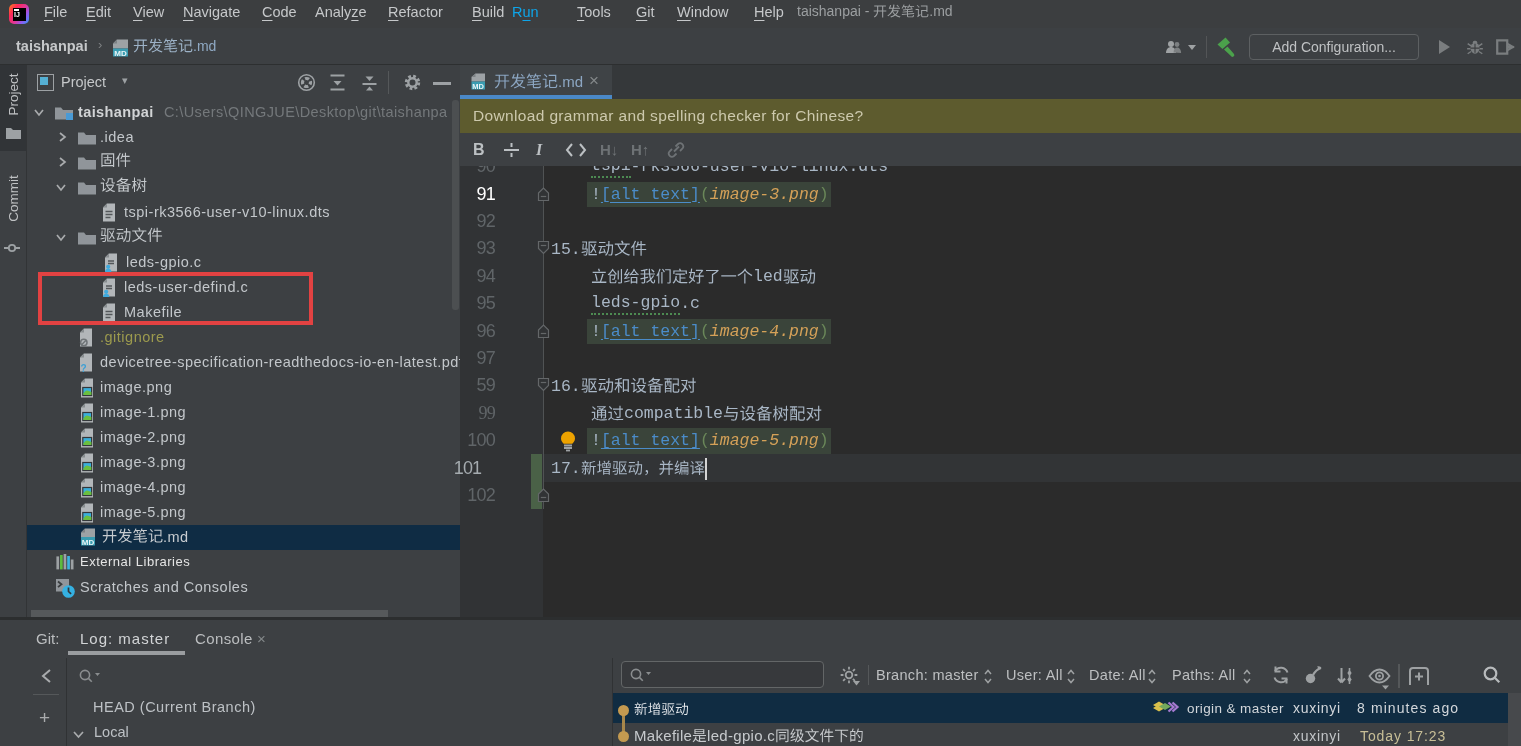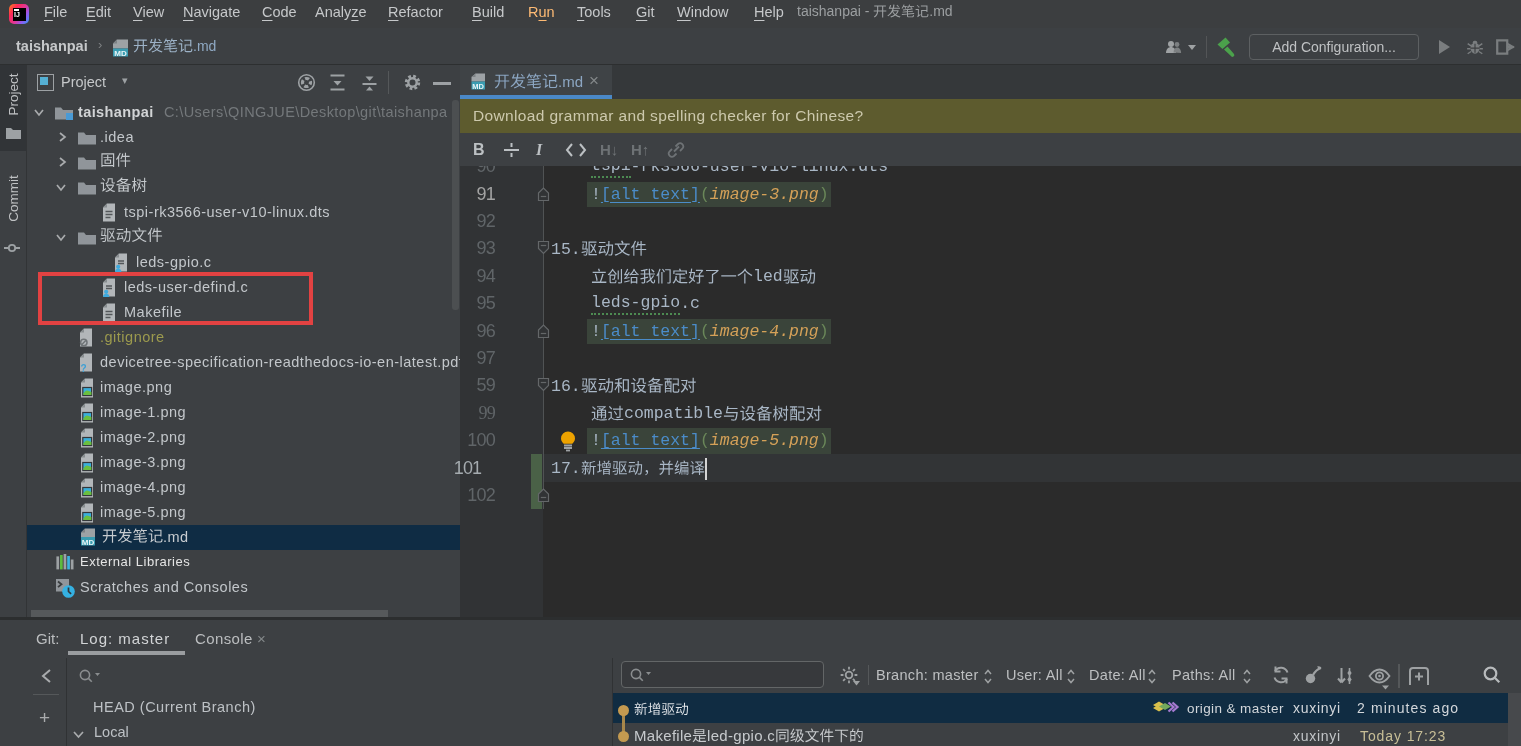--- a/index.html
+++ b/index.html
@@ -16,21 +16,21 @@
 </div>
 <div id="menus">
     <div class="abs" style="left:44px;top:4px;font-size:14.5px;color:#c6c8ca"><span style="text-decoration:underline;text-underline-offset:2.5px">F</span>ile</div>
     <div class="abs" style="left:86px;top:4px;font-size:14.5px;color:#c6c8ca"><span style="text-decoration:underline;text-underline-offset:2.5px">E</span>dit</div>
     <div class="abs" style="left:133px;top:4px;font-size:14.5px;color:#c6c8ca"><span style="text-decoration:underline;text-underline-offset:2.5px">V</span>iew</div>
     <div class="abs" style="left:183px;top:4px;font-size:14.5px;color:#c6c8ca"><span style="text-decoration:underline;text-underline-offset:2.5px">N</span>avigate</div>
     <div class="abs" style="left:262px;top:4px;font-size:14.5px;color:#c6c8ca"><span style="text-decoration:underline;text-underline-offset:2.5px">C</span>ode</div>
     <div class="abs" style="left:315px;top:4px;font-size:14.5px;color:#c6c8ca">Analy<span style="text-decoration:underline;text-underline-offset:2.5px">z</span>e</div>
     <div class="abs" style="left:388px;top:4px;font-size:14.5px;color:#c6c8ca"><span style="text-decoration:underline;text-underline-offset:2.5px">R</span>efactor</div>
     <div class="abs" style="left:472px;top:4px;font-size:14.5px;color:#c6c8ca"><span style="text-decoration:underline;text-underline-offset:2.5px">B</span>uild</div>
-    <div class="abs" style="left:528px;top:4px;font-size:14.5px;color:#fdba74">R<span style="text-decoration:underline;text-underline-offset:2.5px">u</span>n</div>
+    <div class="abs" style="left:512px;top:4px;font-size:14.5px;color:#0ea5e9">R<span style="text-decoration:underline;text-underline-offset:2.5px">u</span>n</div>
     <div class="abs" style="left:577px;top:4px;font-size:14.5px;color:#c6c8ca"><span style="text-decoration:underline;text-underline-offset:2.5px">T</span>ools</div>
     <div class="abs" style="left:636px;top:4px;font-size:14.5px;color:#c6c8ca"><span style="text-decoration:underline;text-underline-offset:2.5px">G</span>it</div>
     <div class="abs" style="left:677px;top:4px;font-size:14.5px;color:#c6c8ca"><span style="text-decoration:underline;text-underline-offset:2.5px">W</span>indow</div>
     <div class="abs" style="left:754px;top:4px;font-size:14.5px;color:#c6c8ca"><span style="text-decoration:underline;text-underline-offset:2.5px">H</span>elp</div>
   </div>
 <div class="abs" style="left:797px;top:3px;font-size:14px;color:#9c9fa1">taishanpai - <svg class="cj" width="56.0" height="14.84" viewBox="0 0 56.0 14.84" style="vertical-align:-2.5px">
       <path fill="#9c9fa1" d="M9.1 2.5V6.5H5.2V5.9V2.5ZM0.7 6.5V7.5H4.0C3.8 9.4 3.1 11.3 0.8 12.7C1.0 12.9 1.4 13.2 1.6 13.5C4.2 11.9 4.9 9.7 5.1 7.5H9.1V13.5H10.2V7.5H13.3V6.5H10.2V2.5H12.9V1.5H1.2V2.5H4.1V5.9L4.1 6.5Z M23.4 1.3C24.0 1.9 24.8 2.8 25.2 3.3L26.0 2.8C25.6 2.3 24.8 1.4 24.2 0.8ZM16.0 5.0C16.2 4.8 16.6 4.8 17.5 4.8H19.5C18.6 7.7 17.0 10.0 14.4 11.5C14.7 11.7 15.1 12.1 15.2 12.3C17.0 11.2 18.4 9.8 19.3 8.1C19.9 9.1 20.6 10.0 21.4 10.8C20.2 11.6 18.8 12.2 17.4 12.6C17.6 12.8 17.8 13.2 17.9 13.5C19.5 13.0 21.0 12.4 22.2 11.5C23.5 12.4 25.0 13.1 26.8 13.5C27.0 13.2 27.3 12.8 27.5 12.5C25.8 12.2 24.3 11.6 23.1 10.8C24.3 9.7 25.2 8.3 25.8 6.5L25.1 6.2L24.9 6.3H20.2C20.4 5.8 20.5 5.3 20.7 4.8H27.0L27.0 3.8H21.0C21.2 2.8 21.4 1.8 21.5 0.7L20.3 0.5C20.2 1.7 20.0 2.7 19.8 3.8H17.2C17.6 3.0 18.0 2.1 18.2 1.2L17.1 1.0C16.9 2.0 16.3 3.2 16.2 3.4C16.0 3.8 15.9 4.0 15.7 4.0C15.8 4.3 16.0 4.8 16.0 5.0ZM22.2 10.2C21.3 9.4 20.5 8.4 20.0 7.3H24.4C23.9 8.4 23.1 9.4 22.2 10.2Z M28.8 10.1 28.9 11.0 34.0 10.6V11.7C34.0 13.0 34.4 13.3 36.0 13.3C36.3 13.3 38.8 13.3 39.2 13.3C40.5 13.3 40.8 12.9 41.0 11.2C40.7 11.2 40.3 11.0 40.0 10.8C39.9 12.1 39.8 12.4 39.1 12.4C38.6 12.4 36.5 12.4 36.0 12.4C35.2 12.4 35.0 12.2 35.0 11.7V10.5L41.2 10.0L41.1 9.0L35.0 9.6V8.1L39.9 7.7L39.8 6.8L35.0 7.2V5.9C36.8 5.7 38.5 5.5 39.9 5.2L39.3 4.3C37.0 4.9 33.1 5.3 29.8 5.5C29.9 5.7 30.0 6.1 30.0 6.4C31.3 6.3 32.6 6.2 34.0 6.0V7.3L29.5 7.7L29.6 8.6L34.0 8.2V9.7ZM30.6 0.5C30.1 1.9 29.4 3.3 28.5 4.2C28.8 4.4 29.2 4.6 29.4 4.8C29.9 4.2 30.3 3.6 30.7 2.8H31.4C31.8 3.4 32.2 4.2 32.3 4.7L33.2 4.4C33.1 4.0 32.8 3.3 32.5 2.8H34.7V1.9H31.1C31.3 1.5 31.5 1.1 31.6 0.7ZM36.1 0.5C35.7 1.9 34.9 3.2 34.0 4.0C34.3 4.2 34.7 4.5 34.9 4.6C35.4 4.1 35.8 3.5 36.2 2.8H37.3C37.6 3.3 37.9 3.9 38.0 4.4L38.9 4.0C38.8 3.7 38.6 3.2 38.3 2.8H41.1V1.9H36.7C36.8 1.5 37.0 1.1 37.1 0.7Z M43.7 1.6C44.5 2.2 45.5 3.2 45.9 3.8L46.7 3.1C46.2 2.5 45.2 1.6 44.5 0.9ZM44.8 13.2V13.2C45.0 12.9 45.4 12.6 47.7 10.9C47.6 10.7 47.4 10.3 47.4 10.0L45.9 11.0V5.0H42.6V6.0H44.9V11.0C44.9 11.7 44.5 12.2 44.2 12.4C44.4 12.6 44.7 13.0 44.8 13.2ZM47.9 1.5V2.6H53.4V6.1H48.1V11.5C48.1 12.9 48.6 13.2 50.2 13.2C50.6 13.2 53.1 13.2 53.4 13.2C55.0 13.2 55.3 12.6 55.5 10.3C55.2 10.2 54.7 10.1 54.4 9.9C54.4 11.9 54.2 12.2 53.4 12.2C52.8 12.2 50.7 12.2 50.3 12.2C49.4 12.2 49.2 12.1 49.2 11.5V7.1H53.4V7.9H54.5V1.5Z"></path>
     </svg>.md</div>
 
 <div class="abs" style="left:0;top:28px;width:1521px;height:37px;background:#3d4043;border-bottom:1px solid #2d2f30"></div>
@@ -188,21 +188,21 @@
       <svg class="abs" style="left:55px;top:7px" width="12" height="12">
         <path d="M2 3 l4 5 4-5" fill="none" stroke="#a9abad" stroke-width="1.7"></path>
       </svg>
       <svg class="abs" style="left:78px;top:5px" width="18" height="15">
         <path d="M0 2.5 h6 l2 2.5 h10 v9.5 h-18 z" fill="#90959a"></path>
       </svg>
       <span class="abs" style="left:100px;top:2px"><svg class="cj" width="62.8" height="16.64" viewBox="0 0 62.8 16.64" style="vertical-align:-2.8px">
           <path fill="#c3c7cb" d="M0.5 11.5 0.7 12.5C1.9 12.2 3.3 11.8 4.7 11.4L4.6 10.5C3.1 10.8 1.6 11.3 0.5 11.5ZM14.7 1.5H7.2V14.4H15.1V13.4H8.3V2.6H14.7ZM1.6 3.5C1.5 5.2 1.3 7.6 1.1 8.9H5.4C5.2 12.2 4.9 13.4 4.6 13.8C4.5 13.9 4.3 14.0 4.0 14.0C3.7 14.0 3.0 14.0 2.2 13.9C2.4 14.2 2.5 14.6 2.6 14.9C3.3 14.9 4.1 14.9 4.4 14.9C4.9 14.9 5.2 14.8 5.5 14.4C6.0 13.9 6.2 12.5 6.4 8.4C6.5 8.3 6.5 8.0 6.5 8.0L5.4 8.0H5.2C5.4 6.3 5.7 3.4 5.8 1.3L4.8 1.3H1.1V2.3H4.7C4.6 4.3 4.4 6.5 4.2 8.0H2.3C2.4 6.7 2.5 4.9 2.6 3.6ZM13.1 3.5C12.7 4.7 12.3 5.8 11.8 6.8C11.1 5.8 10.4 4.8 9.7 3.9L8.8 4.5C9.6 5.5 10.5 6.7 11.3 7.9C10.5 9.4 9.6 10.8 8.7 11.8C8.9 12.0 9.4 12.4 9.5 12.6C10.4 11.6 11.2 10.3 11.9 9.0C12.7 10.2 13.3 11.3 13.8 12.2L14.7 11.6C14.2 10.6 13.4 9.2 12.5 7.8C13.1 6.6 13.7 5.2 14.2 3.8Z M17.1 1.9V3.0H23.2V1.9ZM26.0 0.9C26.0 2.0 26.0 3.1 25.9 4.3H23.7V5.4H25.9C25.7 9.0 25.0 12.2 22.9 14.2C23.2 14.4 23.6 14.8 23.8 15.1C26.1 12.9 26.8 9.3 27.0 5.4H29.4C29.2 11.0 29.0 13.0 28.6 13.5C28.4 13.7 28.2 13.8 27.9 13.8C27.6 13.8 26.8 13.8 25.9 13.7C26.1 14.0 26.2 14.5 26.3 14.8C27.1 14.9 28.0 14.9 28.4 14.8C29.0 14.8 29.3 14.6 29.6 14.2C30.1 13.5 30.3 11.3 30.5 4.9C30.5 4.7 30.5 4.3 30.5 4.3H27.1C27.1 3.1 27.1 2.0 27.1 0.9ZM17.1 13.1 17.1 13.1V13.1C17.5 12.9 18.0 12.7 22.4 11.8L22.7 12.8L23.7 12.5C23.4 11.4 22.7 9.5 22.1 8.1L21.2 8.4C21.5 9.1 21.8 10.0 22.1 10.8L18.3 11.6C18.9 10.1 19.5 8.4 19.9 6.7H23.5V5.7H16.5V6.7H18.7C18.3 8.6 17.7 10.4 17.4 10.9C17.2 11.5 17.0 12.0 16.7 12.0C16.9 12.3 17.0 12.9 17.1 13.1Z M38.0 0.9C38.5 1.7 39.0 2.7 39.2 3.4L40.5 2.9C40.3 2.3 39.7 1.3 39.3 0.5ZM32.2 3.4V4.6H34.6C35.6 6.9 36.8 9.0 38.4 10.7C36.7 12.1 34.6 13.2 32.0 13.9C32.2 14.2 32.6 14.8 32.7 15.0C35.3 14.2 37.5 13.1 39.3 11.5C41.1 13.1 43.2 14.3 45.8 15.0C46.0 14.6 46.3 14.1 46.6 13.9C44.1 13.3 41.9 12.1 40.2 10.7C41.8 9.0 43.0 7.0 43.9 4.6H46.4V3.4ZM39.3 9.8C37.8 8.4 36.7 6.6 35.9 4.6H42.6C41.8 6.7 40.7 8.4 39.3 9.8Z M52.1 8.5V9.6H56.6V15.1H57.8V9.6H62.1V8.5H57.8V5.0H61.4V3.8H57.8V0.8H56.6V3.8H54.5C54.7 3.1 54.9 2.4 55.0 1.6L53.9 1.4C53.5 3.5 52.9 5.5 52.0 6.8C52.2 6.9 52.7 7.2 53.0 7.4C53.4 6.7 53.8 5.9 54.1 5.0H56.6V8.5ZM51.3 0.7C50.5 3.1 49.1 5.4 47.6 7.0C47.8 7.2 48.2 7.8 48.3 8.1C48.8 7.6 49.3 7.0 49.7 6.3V15.0H50.9V4.4C51.4 3.3 52.0 2.2 52.4 1.0Z"></path>
         </svg></span>
     </div>
-    <div class="abs" style="left:12px;top:250px;width:460px;height:25px;overflow:hidden">
+    <div class="abs" style="left:2px;top:250px;width:460px;height:25px;overflow:hidden">
       <svg class="abs" style="left:102px;top:3px" width="15" height="19">
         <path d="M5 0.5 H13 V18.5 H1 V4.5 Z" fill="#b2b6b9"></path>
         <path d="M5 0.5 L1 4.5 H5 Z" fill="#888d90"></path>
         <path d="M4 8 h6 M4 10.5 h6" stroke="#53575a" stroke-width="1.4"></path>
         <circle cx="4.2" cy="13.8" r="2.1" fill="#3eaade"></circle>
         <path d="M1 19 c0-2.2 1.4-3.3 3.2-3.3 s3.2 1.1 3.2 3.3 z" fill="#3eaade"></path>
       </svg>
       <span class="abs" style="left:124px;top:4px;font-size:14.5px;letter-spacing:0.5px;color:#c3c7cb">leds-gpio.c</span>
     </div>
     <div class="abs" style="left:0px;top:275px;width:516px;height:25px;overflow:hidden">
@@ -373,21 +373,21 @@
 <div class="abs" style="left:460px;top:166px;width:1061px;height:451px;background:#2b2b2b"></div>
 <div class="abs" style="left:460px;top:166px;width:83px;height:451px;background:#313335"></div>
 
 <div class="abs" style="left:543px;top:454px;width:978px;height:28px;background:#323436"></div>
 
 <div class="abs" style="left:531px;top:454px;width:11px;height:55px;background:#4a6147"></div>
 
 <div class="abs" style="left:543px;top:166px;width:1px;height:343px;background:#505354"></div>
 <div id="editor">
     <div class="abs" style="left:440px;top:153.2px;width:55px;height:27.4px;line-height:27.4px;font-family:'Liberation Sans',sans-serif;font-size:18px;letter-spacing:-0.8px;color:#606568;text-align:right">90</div>
-    <div class="abs" style="left:440px;top:180.6px;width:55px;height:27.4px;line-height:27.4px;font-family:'Liberation Sans',sans-serif;font-size:18px;letter-spacing:-0.8px;color:#a3a3a3;text-align:right">91</div>
+    <div class="abs" style="left:440px;top:180.6px;width:55px;height:27.4px;line-height:27.4px;font-family:'Liberation Sans',sans-serif;font-size:18px;letter-spacing:-0.8px;color:#ffffff;text-align:right">91</div>
     <div class="abs" style="left:440px;top:208px;width:55px;height:27.4px;line-height:27.4px;font-family:'Liberation Sans',sans-serif;font-size:18px;letter-spacing:-0.8px;color:#606568;text-align:right">92</div>
     <div class="abs" style="left:440px;top:235.39999999999998px;width:55px;height:27.4px;line-height:27.4px;font-family:'Liberation Sans',sans-serif;font-size:18px;letter-spacing:-0.8px;color:#606568;text-align:right">93</div>
     <div class="abs" style="left:440px;top:262.79999999999995px;width:55px;height:27.4px;line-height:27.4px;font-family:'Liberation Sans',sans-serif;font-size:18px;letter-spacing:-0.8px;color:#606568;text-align:right">94</div>
     <div class="abs" style="left:440px;top:290.2px;width:55px;height:27.4px;line-height:27.4px;font-family:'Liberation Sans',sans-serif;font-size:18px;letter-spacing:-0.8px;color:#606568;text-align:right">95</div>
     <div class="abs" style="left:440px;top:317.59999999999997px;width:55px;height:27.4px;line-height:27.4px;font-family:'Liberation Sans',sans-serif;font-size:18px;letter-spacing:-0.8px;color:#606568;text-align:right">96</div>
     <div class="abs" style="left:440px;top:345px;width:55px;height:27.4px;line-height:27.4px;font-family:'Liberation Sans',sans-serif;font-size:18px;letter-spacing:-0.8px;color:#606568;text-align:right">97</div>
     <div class="abs" style="left:440px;top:372.4px;width:55px;height:27.4px;line-height:27.4px;font-family:'Liberation Sans',sans-serif;font-size:18px;letter-spacing:-0.8px;color:#606568;text-align:right">59</div>
     <div class="abs" style="left:440px;top:399.79999999999995px;width:55px;height:27.4px;line-height:27.4px;font-family:Liberation Serif, serif;font-size:18px;letter-spacing:-0.8px;color:#606568;text-align:right">99</div>
     <div class="abs" style="left:440px;top:427.2px;width:55px;height:27.4px;line-height:27.4px;font-family:'Liberation Sans',sans-serif;font-size:18px;letter-spacing:-0.8px;color:#606568;text-align:right">100</div>
     <div class="abs" style="left:440px;top:454.59999999999997px;width:55px;height:27.4px;line-height:27.4px;font-family:'Liberation Sans',sans-serif;font-size:18px;letter-spacing:-0.8px;color:#a5abaf;text-align:center">101</div>
@@ -549,21 +549,21 @@
 <div class="abs" style="left:634px;top:700px"><svg class="cj" width="54.8" height="14.52" viewBox="0 0 54.8 14.52" style="vertical-align:-2.5px">
       <path fill="#dfe3e7" d="M4.9 9.1C5.3 9.8 5.8 10.8 6.1 11.4L6.8 10.9C6.6 10.3 6.1 9.5 5.6 8.8ZM1.8 8.8C1.6 9.7 1.1 10.5 0.6 11.1C0.8 11.2 1.1 11.5 1.3 11.6C1.8 11.0 2.4 10.0 2.7 9.0ZM7.6 1.9V6.6C7.6 8.4 7.5 10.8 6.3 12.4C6.5 12.5 6.9 12.8 7.1 13.0C8.4 11.2 8.5 8.5 8.5 6.6V6.1H10.6V13.1H11.6V6.1H13.1V5.2H8.5V2.5C10.0 2.3 11.5 2.0 12.7 1.5L11.9 0.8C10.9 1.2 9.1 1.6 7.6 1.9ZM2.9 0.7C3.2 1.1 3.4 1.6 3.5 2.0H0.8V2.8H6.9V2.0H4.6C4.4 1.5 4.1 0.9 3.9 0.5ZM5.2 2.9C5.0 3.5 4.7 4.5 4.4 5.1H0.6V6.0H3.4V7.4H0.7V8.3H3.4V11.8C3.4 11.9 3.4 12.0 3.3 12.0C3.1 12.0 2.7 12.0 2.2 12.0C2.4 12.2 2.5 12.6 2.5 12.9C3.2 12.9 3.7 12.9 4.0 12.7C4.3 12.5 4.4 12.3 4.4 11.8V8.3H6.9V7.4H4.4V6.0H7.1V5.1H5.4C5.6 4.5 5.9 3.8 6.1 3.1ZM1.7 3.1C2.0 3.8 2.2 4.6 2.3 5.1L3.2 4.9C3.1 4.3 2.8 3.5 2.6 2.9Z M20.1 3.9C20.5 4.5 20.9 5.3 21.0 5.9L21.6 5.6C21.5 5.1 21.1 4.3 20.7 3.7ZM24.2 3.7C24.0 4.3 23.5 5.1 23.2 5.7L23.7 5.9C24.1 5.4 24.5 4.6 24.9 3.9ZM14.3 10.3 14.6 11.3C15.7 10.9 17.1 10.3 18.4 9.8L18.2 8.9L16.9 9.4V4.8H18.2V3.9H16.9V0.7H15.9V3.9H14.4V4.8H15.9V9.7ZM19.8 0.9C20.1 1.4 20.5 2.1 20.7 2.5L21.6 2.1C21.4 1.7 21.0 1.0 20.6 0.6ZM18.8 2.5V7.1H26.1V2.5H24.2C24.6 2.1 25.0 1.5 25.4 0.9L24.3 0.5C24.1 1.1 23.6 2.0 23.2 2.5ZM19.7 3.3H22.1V6.3H19.7ZM22.9 3.3H25.2V6.3H22.9ZM20.5 10.6H24.5V11.7H20.5ZM20.5 9.9V8.7H24.5V9.9ZM19.5 7.9V13.1H20.5V12.5H24.5V13.1H25.5V7.9Z M27.8 10.0 28.0 10.9C29.0 10.6 30.3 10.3 31.5 9.9L31.4 9.1C30.1 9.5 28.8 9.8 27.8 10.0ZM40.3 1.3H33.7V12.6H40.6V11.7H34.6V2.3H40.3ZM28.8 3.1C28.7 4.5 28.6 6.6 28.4 7.8H32.1C31.9 10.6 31.7 11.7 31.4 12.0C31.3 12.2 31.1 12.2 30.9 12.2C30.7 12.2 30.0 12.2 29.4 12.1C29.5 12.4 29.6 12.7 29.6 13.0C30.3 13.0 30.9 13.0 31.3 13.0C31.7 13.0 31.9 12.9 32.2 12.6C32.6 12.2 32.8 10.9 33.0 7.4C33.0 7.2 33.0 6.9 33.0 6.9L32.1 7.0H32.0C32.2 5.5 32.4 3.0 32.5 1.1L31.6 1.2H28.3V2.0H31.5C31.4 3.7 31.2 5.7 31.0 7.0H29.4C29.5 5.8 29.6 4.3 29.7 3.1ZM38.8 3.1C38.5 4.1 38.1 5.0 37.7 6.0C37.1 5.1 36.4 4.2 35.8 3.4L35.1 3.9C35.8 4.8 36.6 5.9 37.2 6.9C36.6 8.2 35.8 9.4 34.9 10.3C35.2 10.5 35.6 10.8 35.7 11.0C36.5 10.1 37.2 9.0 37.8 7.8C38.5 8.9 39.0 9.9 39.4 10.7L40.2 10.1C39.8 9.2 39.1 8.1 38.3 6.8C38.9 5.7 39.3 4.5 39.8 3.3Z M42.3 1.7V2.6H47.6V1.7ZM50.0 0.8C50.0 1.8 50.0 2.7 50.0 3.7H48.0V4.7H50.0C49.8 7.8 49.3 10.7 47.4 12.4C47.6 12.5 48.0 12.9 48.2 13.1C50.2 11.2 50.8 8.1 51.0 4.7H53.0C52.9 9.6 52.7 11.4 52.3 11.8C52.2 12.0 52.0 12.0 51.8 12.0C51.5 12.0 50.8 12.0 50.0 11.9C50.2 12.2 50.3 12.6 50.3 12.9C51.0 13.0 51.8 13.0 52.2 12.9C52.7 12.9 52.9 12.8 53.2 12.4C53.7 11.8 53.9 9.9 54.0 4.2C54.0 4.1 54.0 3.7 54.0 3.7H51.0C51.0 2.7 51.1 1.8 51.1 0.8ZM42.3 11.5 42.3 11.4V11.5C42.6 11.3 43.1 11.1 46.9 10.3L47.2 11.2L48.1 10.9C47.9 9.9 47.2 8.3 46.7 7.1L45.9 7.3C46.1 7.9 46.4 8.7 46.7 9.4L43.4 10.1C43.9 8.9 44.5 7.3 44.8 5.9H47.9V4.9H41.8V5.9H43.7C43.4 7.5 42.8 9.1 42.6 9.5C42.4 10.1 42.2 10.4 42.0 10.5C42.1 10.8 42.3 11.2 42.3 11.5Z"></path>
     </svg></div>
 <div id="tags" class="abs" style="left:1152px;top:698px"><svg width="28" height="20" viewBox="0 0 28 20">
       <path d="M1 7 l6-3.5 6 3.5 -6 3.5 z M1 10 l6-3.5 6 3.5 -6 3.5 z" fill="#d8c04c"></path>
       <path d="M7 8.5 l6-3.5 6 3.5 -6 3.5 z" fill="#74a85c"></path>
       <path d="M16.5 4.5 l5 4.5 -5 4.5 M20.5 4.5 l5 4.5 -5 4.5" stroke="#a57ad1" stroke-width="2.2" fill="none"></path>
     </svg></div>
 <div class="abs" style="left:1187px;top:701px;font-size:13.5px;letter-spacing:0.4px;color:#d3d7db">origin &amp; master</div>
 <div class="abs" style="left:1293px;top:700px;font-size:14px;letter-spacing:0.7px;color:#d3d7db">xuxinyi</div>
-<div class="abs" style="left:1357px;top:700px;font-size:14px;letter-spacing:1.1px;color:#d3d7db">2 minutes ago</div>
+<div class="abs" style="left:1357px;top:700px;font-size:14px;letter-spacing:1.1px;color:#d3d7db">8 minutes ago</div>
 <div class="abs" style="left:634px;top:727px;font-size:15px;letter-spacing:0.3px;color:#c7cacd">Makefile<svg class="cj" width="14.8" height="15.69" viewBox="0 0 14.8 15.69" style="vertical-align:-2.7px">
       <path fill="#c7cacd" d="M3.5 4.0H11.2V5.3H3.5ZM3.5 2.0H11.2V3.2H3.5ZM2.4 1.2V6.1H12.3V1.2ZM3.4 8.6C3.0 10.8 2.1 12.4 0.5 13.5C0.8 13.6 1.2 14.0 1.4 14.2C2.3 13.5 3.1 12.6 3.7 11.4C4.9 13.5 6.8 13.9 9.8 13.9H13.8C13.9 13.6 14.1 13.1 14.3 12.8C13.5 12.9 10.4 12.9 9.8 12.9C9.2 12.9 8.6 12.8 8.1 12.8V10.7H13.0V9.8H8.1V8.1H14.0V7.1H0.9V8.1H7.0V12.6C5.7 12.3 4.7 11.6 4.2 10.2C4.3 9.8 4.4 9.3 4.5 8.7Z"></path>
     </svg>led-gpio.c<svg class="cj" width="88.8" height="15.69" viewBox="0 0 88.8 15.69" style="vertical-align:-2.7px">
       <path fill="#c7cacd" d="M3.7 4.0V4.9H11.2V4.0ZM5.4 7.4H9.4V10.2H5.4ZM4.4 6.5V12.3H5.4V11.2H10.4V6.5ZM1.3 1.4V14.2H2.4V2.4H12.4V12.8C12.4 13.1 12.3 13.1 12.1 13.2C11.8 13.2 11.0 13.2 10.0 13.1C10.2 13.4 10.4 13.9 10.4 14.2C11.7 14.2 12.5 14.2 12.9 14.0C13.4 13.8 13.5 13.5 13.5 12.8V1.4Z M15.4 12.2 15.7 13.3C17.1 12.8 18.9 12.0 20.7 11.4L20.5 10.4C18.6 11.1 16.7 11.8 15.4 12.2ZM20.7 1.6V2.6H22.4C22.2 7.3 21.7 11.2 19.7 13.6C19.9 13.7 20.5 14.1 20.6 14.2C21.9 12.6 22.6 10.4 23.0 7.8C23.5 9.0 24.1 10.1 24.9 11.1C24.0 12.1 22.9 12.8 21.8 13.4C22.0 13.6 22.4 14.0 22.5 14.2C23.6 13.7 24.7 12.9 25.5 11.9C26.4 12.9 27.3 13.6 28.3 14.2C28.5 13.9 28.8 13.5 29.1 13.3C28.0 12.8 27.1 12.0 26.2 11.1C27.3 9.7 28.0 8.0 28.5 5.8L27.8 5.6L27.6 5.6H26.1C26.5 4.4 26.9 2.8 27.2 1.6ZM23.5 2.6H25.8C25.5 4.0 25.0 5.5 24.7 6.6H27.2C26.8 8.0 26.3 9.2 25.5 10.3C24.6 8.9 23.8 7.3 23.3 5.6C23.4 4.7 23.4 3.7 23.5 2.6ZM15.6 6.8C15.8 6.7 16.2 6.6 18.1 6.3C17.4 7.3 16.8 8.1 16.5 8.4C16.0 9.0 15.7 9.3 15.4 9.4C15.5 9.7 15.6 10.2 15.7 10.4C16.0 10.2 16.5 10.0 20.5 8.8C20.4 8.6 20.4 8.1 20.4 7.9L17.5 8.7C18.6 7.4 19.7 5.8 20.6 4.2L19.7 3.7C19.4 4.2 19.1 4.8 18.7 5.3L16.8 5.5C17.7 4.2 18.6 2.6 19.3 1.1L18.2 0.6C17.6 2.4 16.5 4.3 16.1 4.8C15.8 5.3 15.5 5.7 15.3 5.7C15.4 6.0 15.6 6.5 15.6 6.8Z M35.9 0.8C36.3 1.6 36.8 2.6 37.0 3.2L38.2 2.8C38.0 2.2 37.5 1.2 37.0 0.5ZM30.3 3.2V4.3H32.6C33.5 6.5 34.7 8.5 36.2 10.1C34.6 11.4 32.6 12.4 30.1 13.1C30.4 13.4 30.7 13.9 30.8 14.2C33.3 13.4 35.4 12.3 37.0 10.9C38.7 12.3 40.7 13.4 43.1 14.1C43.3 13.8 43.7 13.3 43.9 13.1C41.5 12.5 39.5 11.4 37.9 10.0C39.4 8.5 40.5 6.6 41.4 4.3H43.7V3.2ZM37.1 9.3C35.7 7.9 34.6 6.2 33.8 4.3H40.1C39.4 6.3 38.4 7.9 37.1 9.3Z M49.1 8.0V9.1H53.3V14.2H54.4V9.1H58.5V8.0H54.4V4.7H57.9V3.6H54.4V0.8H53.3V3.6H51.4C51.5 3.0 51.7 2.2 51.9 1.6L50.8 1.3C50.5 3.3 49.8 5.2 49.0 6.4C49.2 6.5 49.7 6.8 49.9 7.0C50.3 6.3 50.7 5.6 51.0 4.7H53.3V8.0ZM48.4 0.7C47.6 2.9 46.3 5.1 44.9 6.6C45.1 6.8 45.4 7.4 45.5 7.7C46.0 7.1 46.4 6.6 46.9 5.9V14.2H47.9V4.2C48.5 3.2 49.0 2.1 49.4 1.0Z M60.0 1.7V2.8H65.7V14.2H66.9V6.3C68.6 7.3 70.6 8.5 71.6 9.3L72.4 8.3C71.2 7.4 68.9 6.1 67.1 5.2L66.9 5.5V2.8H73.2V1.7Z M82.2 6.8C83.0 7.8 84.0 9.3 84.4 10.2L85.4 9.6C84.9 8.8 83.9 7.3 83.0 6.3ZM77.6 0.6C77.4 1.3 77.2 2.2 76.9 3.0H75.3V13.8H76.3V12.7H80.4V3.0H78.0C78.2 2.3 78.5 1.5 78.8 0.8ZM76.3 4.0H79.4V7.1H76.3ZM76.3 11.6V8.1H79.4V11.6ZM82.9 0.5C82.4 2.6 81.6 4.6 80.6 5.9C80.8 6.1 81.3 6.4 81.5 6.6C82.0 5.9 82.5 5.0 82.9 4.0H86.7C86.5 9.9 86.3 12.2 85.8 12.7C85.6 12.9 85.4 12.9 85.1 12.9C84.8 12.9 83.9 12.9 82.9 12.8C83.1 13.1 83.3 13.6 83.3 13.9C84.1 13.9 85.0 14.0 85.5 13.9C86.0 13.9 86.4 13.7 86.7 13.3C87.3 12.6 87.5 10.3 87.7 3.5C87.7 3.3 87.7 2.9 87.7 2.9H83.3C83.5 2.2 83.7 1.5 83.9 0.8Z"></path>
     </svg></div>
 <div class="abs" style="left:1293px;top:728px;font-size:14px;letter-spacing:0.7px;color:#c2c5c8">xuxinyi</div>
 <div class="abs" style="left:1360px;top:728px;font-size:14px;letter-spacing:0.9px;color:#c8bf97">Today 17:23</div>
 <div class="abs" style="left:1508px;top:693px;width:13px;height:53px;background:#47494c"></div>
 
 </body></html>

